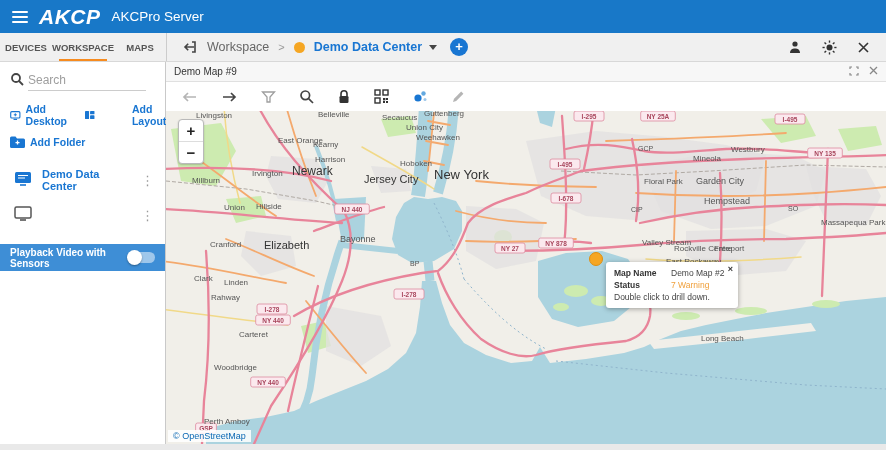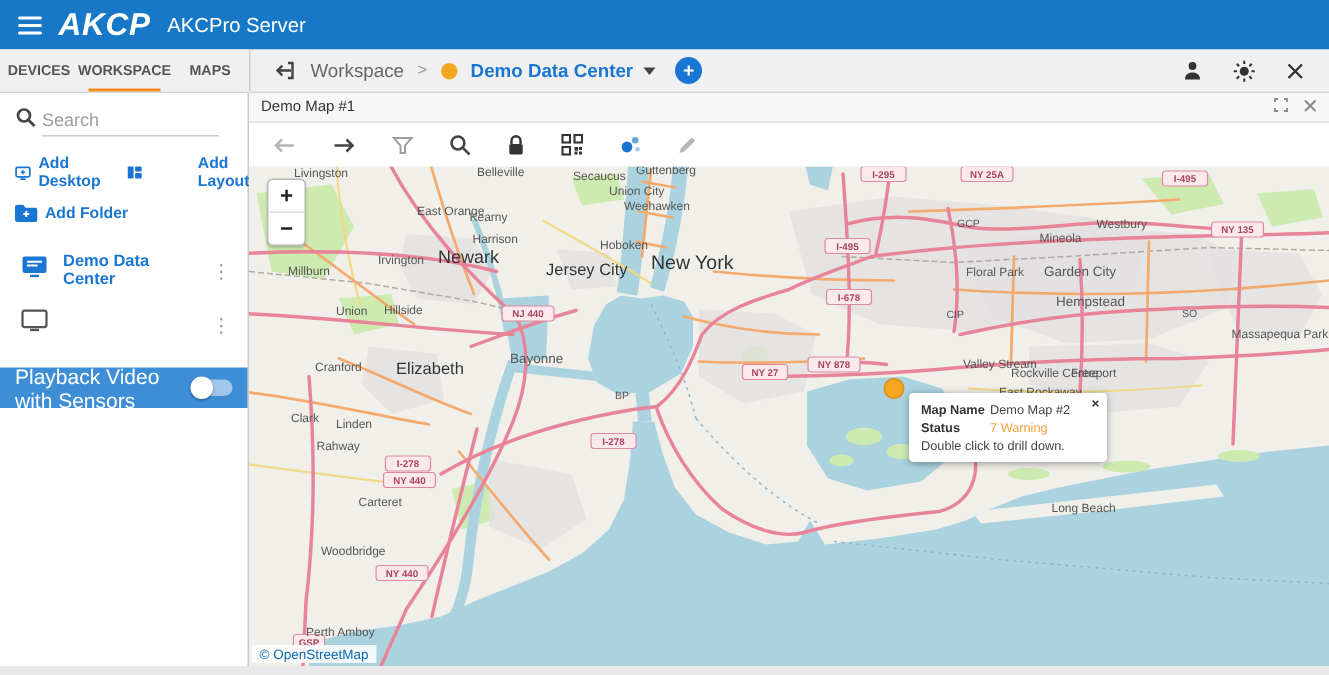--- a/index.html
+++ b/index.html
@@ -32,21 +32,21 @@
   .searchrow input::placeholder{color:#9e9e9e;}
   .actions{padding:10px 8px 4px 10px;}
   .actrow{display:flex;align-items:center;margin-bottom:9px;}
   .actlink{display:flex;align-items:center;gap:5px;color:#1976d2;font-size:10.5px;font-weight:bold;cursor:pointer;}
   .actrow .actlink+ .actlink{margin-left:14px;gap:37px;}
   .kebab{margin-left:auto;color:#999;font-size:13px;cursor:pointer;padding:0 3px;line-height:1;}
   .sideitem{display:flex;align-items:center;gap:10px;padding:7px 8px 7px 14px;cursor:pointer;}
   .sideitem .lbl{font-size:11px;font-weight:bold;color:#333;}
   .sideitem.active .lbl{color:#1976d2;}
   .playback{margin-top:12px;height:27px;background:#3e8ed6;display:flex;align-items:center;padding:0 10px;gap:6px;cursor:pointer;}
-  .playback .plbl{color:#fff;font-size:14px;font-weight:normal;flex:1;}
+  .playback .plbl{color:#fff;font-size:10px;font-weight:bold;flex:1;}
   .toggle{width:26px;height:11px;border-radius:6px;background:rgba(255,255,255,.5);position:relative;flex:none;}
   .toggle .knob{position:absolute;left:-2px;top:-2px;width:15px;height:15px;border-radius:50%;background:#fff;box-shadow:0 1px 2px rgba(0,0,0,.35);}
   
   .main{flex:1;display:flex;flex-direction:column;background:#fff;min-width:0;}
   .paneltitle{height:19px;background:#f7f7f7;border-bottom:1px solid #e0e0e0;display:flex;align-items:center;padding:0 8px;font-size:10px;color:#333;}
   .paneltitle .pt-right{margin-left:auto;display:flex;align-items:center;gap:10px;color:#888;}
   .maptoolbar{height:29px;display:flex;align-items:center;gap:23px;padding:0 15px;background:#fff;}
   .tbico{display:flex;align-items:center;cursor:pointer;}
   
   .mapwrap{position:relative;flex:1;overflow:hidden;background:#f1efe9;}
@@ -59,21 +59,21 @@
   .rl{stroke:#b0aaa4;stroke-width:1;fill:none;stroke-dasharray:4,2;}
   .fy{stroke:#8fb4cc;stroke-width:1;fill:none;stroke-dasharray:2,3;}
   .maplabel{fill:#555;}
   .maplabel.big{fill:#333;}
   .shield rect{fill:#fbe9ee;stroke:#dd8aa0;stroke-width:.8;}
   .shield text{fill:#a8455c;font-weight:bold;}
   .zoomctrl{position:absolute;left:12px;top:8px;width:24px;background:#fff;border:1px solid #b9b9b9;border-radius:4px;box-shadow:0 1px 2px rgba(0,0,0,.2);z-index:5;}
   .zoomctrl .zbtn{height:21px;display:flex;align-items:center;justify-content:center;font-size:15px;font-weight:bold;color:#222;cursor:pointer;}
   .zoomctrl .zbtn:first-child{border-bottom:1px solid #ddd;}
   .tooltip{position:absolute;left:440px;top:151px;width:116px;background:#fff;border-radius:3px;box-shadow:0 1px 5px rgba(0,0,0,.35);padding:6px 8px 6px 8px;z-index:6;font-size:8.5px;color:#444;}
-  .tt-row{display:flex;gap:2px;margin-bottom:2px;}
+  .tt-row{display:flex;gap:13px;margin-bottom:2px;}
   .tt-label{font-weight:bold;color:#333;width:44px;flex:none;}
   .tt-warn{color:#f0a03c;}
   .tt-close{position:absolute;top:3px;right:5px;font-size:9px;font-weight:bold;color:#333;cursor:pointer;line-height:1;}
   .tt-note{margin-top:2px;color:#444;}
   .attribution{position:absolute;left:2px;bottom:2px;background:rgba(255,255,255,.85);font-size:9px;color:#0b68b4;padding:1px 5px;z-index:5;cursor:pointer;}
 </style>
 </head>
 <body>
 
 <div class="app">
@@ -203,21 +203,21 @@
       <div class="playback">
         <span class="plbl">Playback Video with Sensors</span>
         <span class="toggle">
             <span class="knob"></span>
           </span>
       </div>
     </div>
 
     <div class="main">
       <div class="paneltitle">
-        <span>Demo Map #1</span>
+        <span>Demo Map #9</span>
         <span class="pt-right">
           <span>
             <svg width="10" height="10" viewBox="0 0 10 10">
                 <path d="M1,3 V1 H3 M7,1 H9 V3 M9,7 V9 H7 M3,9 H1 V7" fill="none" stroke="#888" stroke-width="1.2"></path>
               </svg>
           </span>
           <span>
             <svg width="9" height="9" viewBox="0 0 9 9">
                 <path d="M1,1 L8,8 M8,1 L1,8" stroke="#888" stroke-width="1.3"></path>
               </svg>

